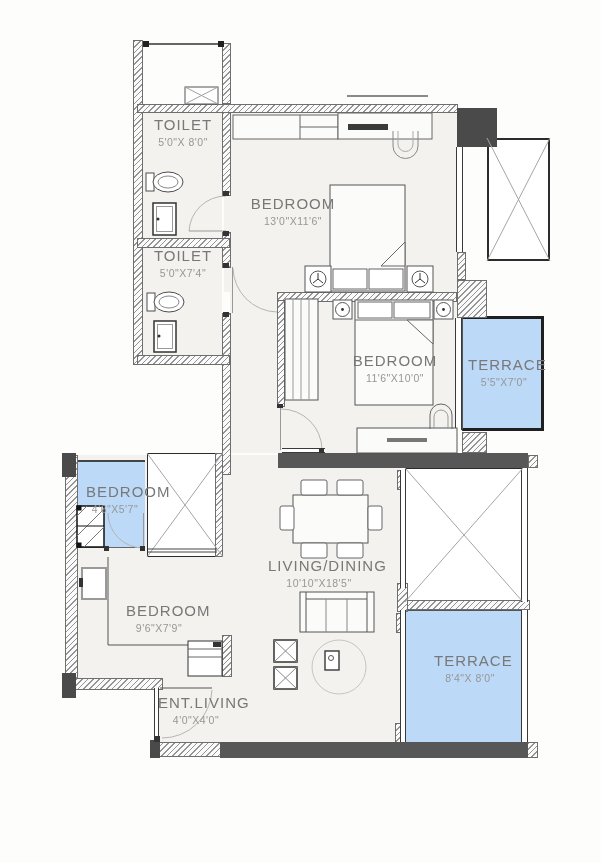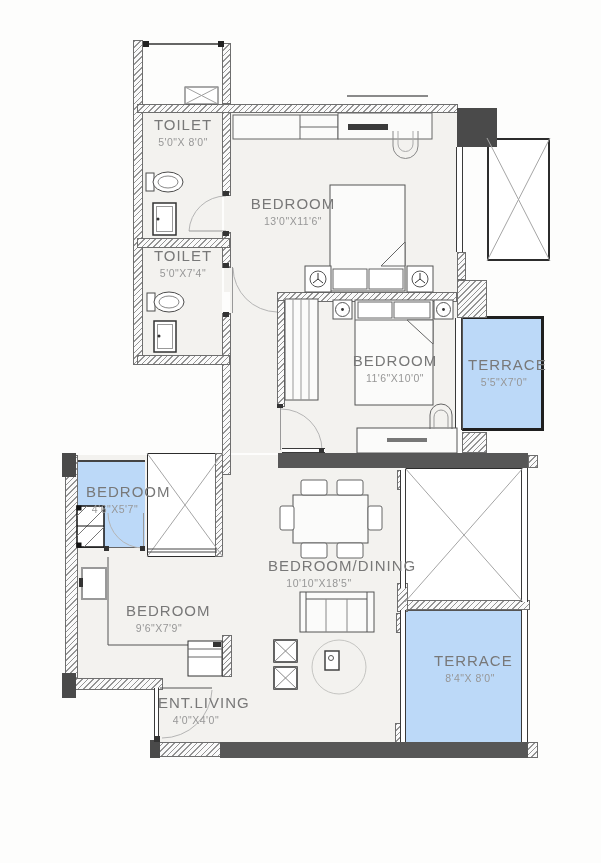--- a/index.html
+++ b/index.html
@@ -257,21 +257,21 @@
   </div>
   <div class="room-label" style="left:86px;top:483px;width:58px;">
     <div class="rn">BEDROOM</div>
     <div class="rd">4'6"X5'7"</div>
   </div>
   <div class="room-label" style="left:126px;top:602px;width:66px;">
     <div class="rn">BEDROOM</div>
     <div class="rd">9'6"X7'9"</div>
   </div>
   <div class="room-label" style="left:268px;top:557px;width:102px;">
-    <div class="rn">BEDROOM/DINING</div>
+    <div class="rn">LIVING/DINING</div>
     <div class="rd">10'10"X18'5"</div>
   </div>
   <div class="room-label" style="left:434px;top:652px;width:72px;">
     <div class="rn">TERRACE</div>
     <div class="rd">8'4"X 8'0"</div>
   </div>
   <div class="room-label" style="left:158px;top:694px;width:76px;">
     <div class="rn">ENT.LIVING</div>
     <div class="rd">4'0"X4'0"</div>
   </div>

